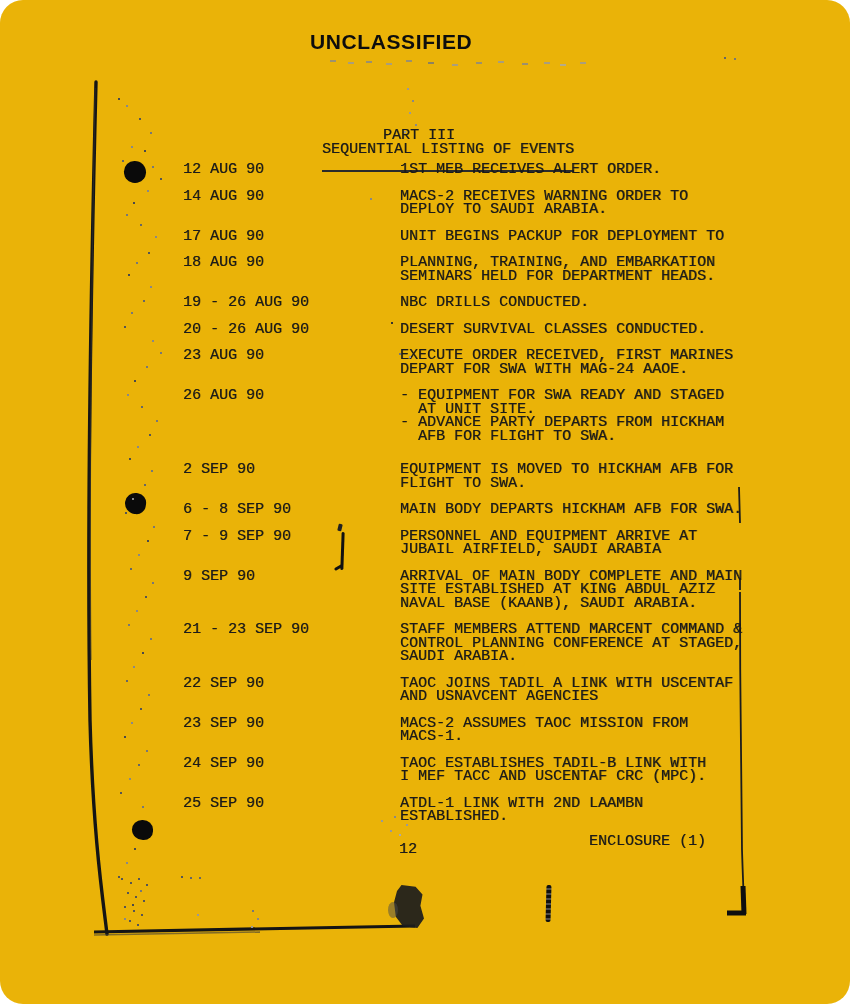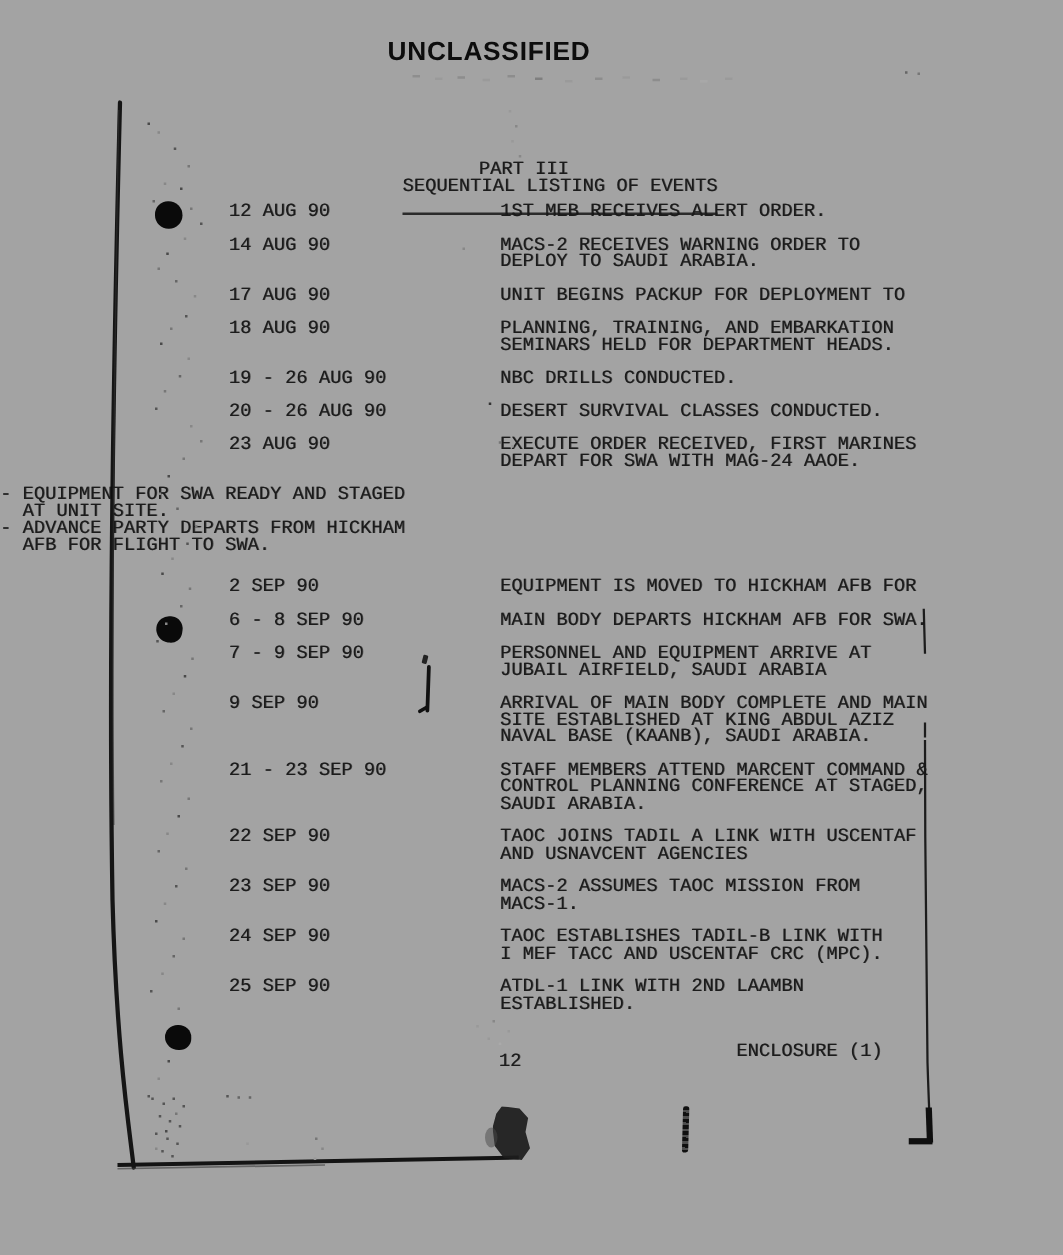--- a/index.html
+++ b/index.html
@@ -71,21 +71,21 @@
     transform:rotate(14deg);border-radius:1px;}
   .ink-blob{left:394px;top:885px;width:30px;height:43px;background:#1d1d1d;opacity:.93;
     clip-path:polygon(25% 0%,72% 4%,95% 22%,88% 48%,100% 78%,78% 100%,30% 96%,6% 74%,0% 40%,10% 14%);}
   .ink-blob-halo{left:388px;top:902px;width:10px;height:16px;background:#4a4a4a;opacity:.5;border-radius:50%;}
   .ink-streak{left:546px;top:885px;width:5px;height:37px;transform:rotate(1.5deg);border-radius:2px;
     background:repeating-linear-gradient(180deg,#101010 0 3px,#4d4d4d 3px 5px);}
 </style>
 </head>
 <body>
 
-<div class="page" style="color: rgb(27, 27, 27); background: #a3a3a3;">
+<div class="page" style="color: rgb(27, 27, 27); background: #eab308; border-radius: 23px;">
 
   <svg class="scan-svg" width="850" height="1004" viewBox="0 0 850 1004">
     <path d="M96,82 C91,280 87,540 90,720 C93,835 103,900 107,934" stroke="#151515" stroke-width="3.4" fill="none" stroke-linecap="round"></path>
     <path d="M95,88 C92,260 89,500 91,660" stroke="#303030" stroke-width="1.2" fill="none" opacity="0.65"></path>
     <path d="M94,932 L415,926" stroke="#141414" stroke-width="3.2" fill="none"></path>
     <path d="M94,935 L260,932" stroke="#3a3a3a" stroke-width="1.4" fill="none" opacity="0.6"></path>
     <path d="M739,487 L740,523 M740,578 L740,590 M740,592 C740,680 741,780 742,850 C743,882 744,900 744,912" stroke="#1c1c1c" stroke-width="1.8" fill="none"></path>
     <path d="M743,886 L744,914" stroke="#0f0f0f" stroke-width="5" fill="none"></path>
     <path d="M727,913 L746,913" stroke="#0f0f0f" stroke-width="5" fill="none"></path>
   </svg>
@@ -134,31 +134,33 @@
         </div>
   </div>
       <div class="event-row">
     <div class="event-date tw">23 AUG 90</div>
     <div class="event-desc">
           <div class="tw">EXECUTE ORDER RECEIVED, FIRST MARINES</div>
           <div class="tw">DEPART FOR SWA WITH MAG-24 AAOE.</div>
         </div>
   </div>
       <div class="event-row row-gap-lg">
+    <div class="event-date tw">26 AUG 90</div>
     <div class="event-desc">
           <div class="tw">- EQUIPMENT FOR SWA READY AND STAGED</div>
           <div class="tw">  AT UNIT SITE.</div>
           <div class="tw">- ADVANCE PARTY DEPARTS FROM HICKHAM</div>
           <div class="tw">  AFB FOR FLIGHT TO SWA.</div>
         </div>
   </div>
       <div class="event-row">
     <div class="event-date tw">2 SEP 90</div>
     <div class="event-desc">
           <div class="tw">EQUIPMENT IS MOVED TO HICKHAM AFB FOR</div>
+          <div class="tw">FLIGHT TO SWA.</div>
         </div>
   </div>
       <div class="event-row">
     <div class="event-date tw">6 - 8 SEP 90</div>
     <div class="event-desc">
           <div class="tw">MAIN BODY DEPARTS HICKHAM AFB FOR SWA.</div>
         </div>
   </div>
       <div class="event-row">
     <div class="event-date tw">7 - 9 SEP 90</div>

